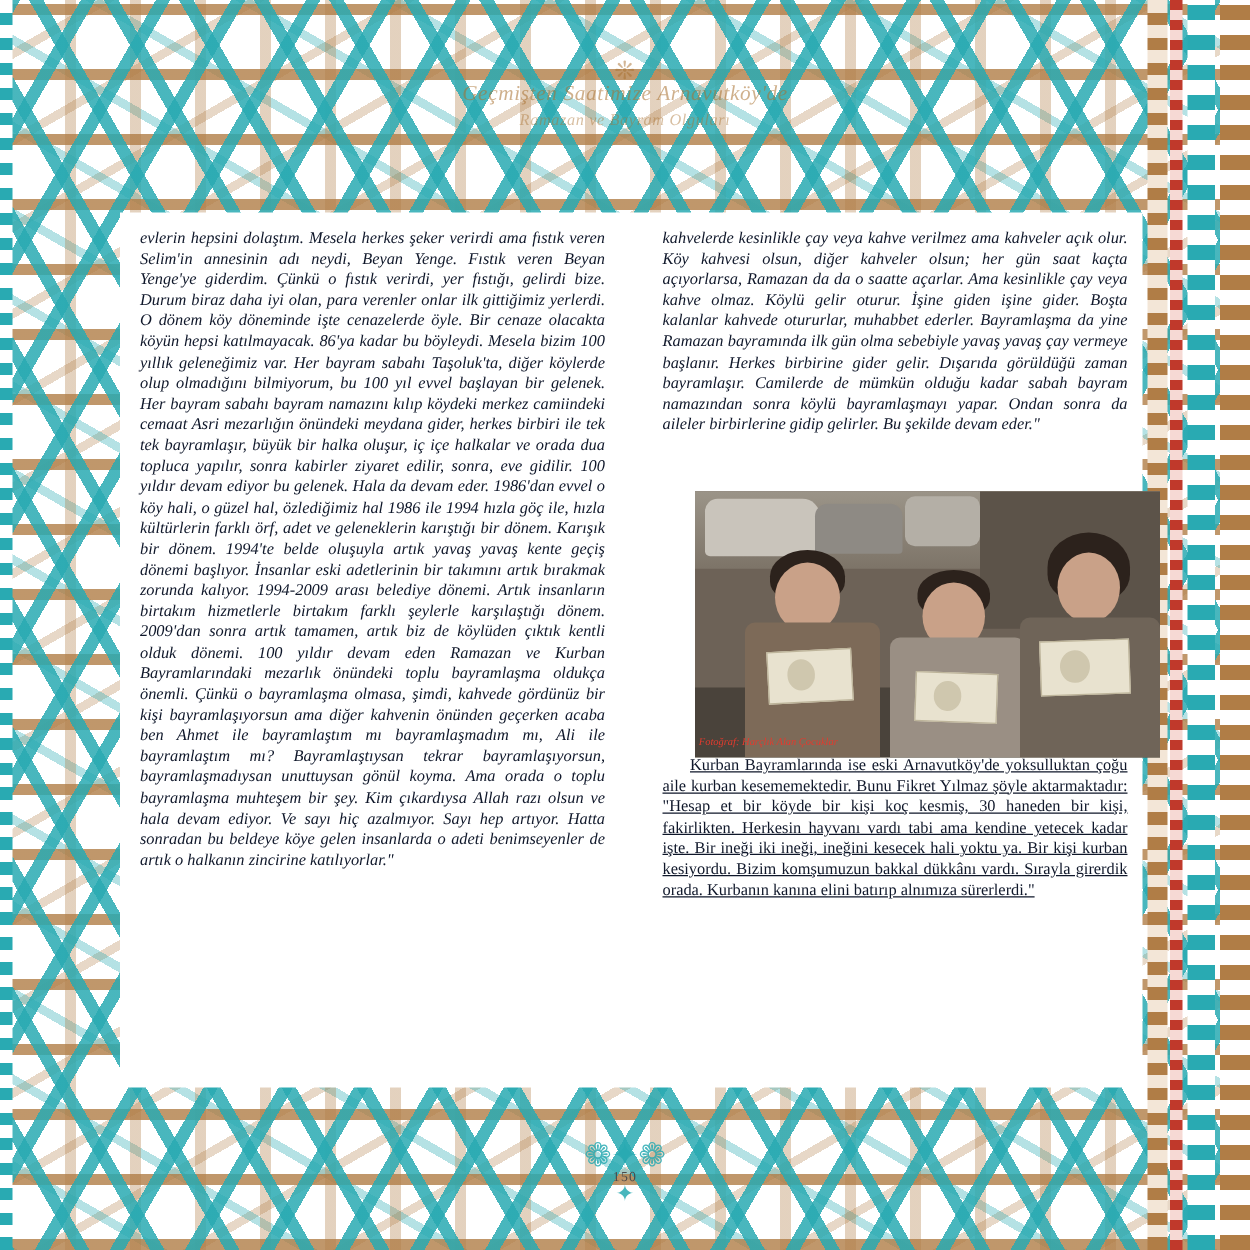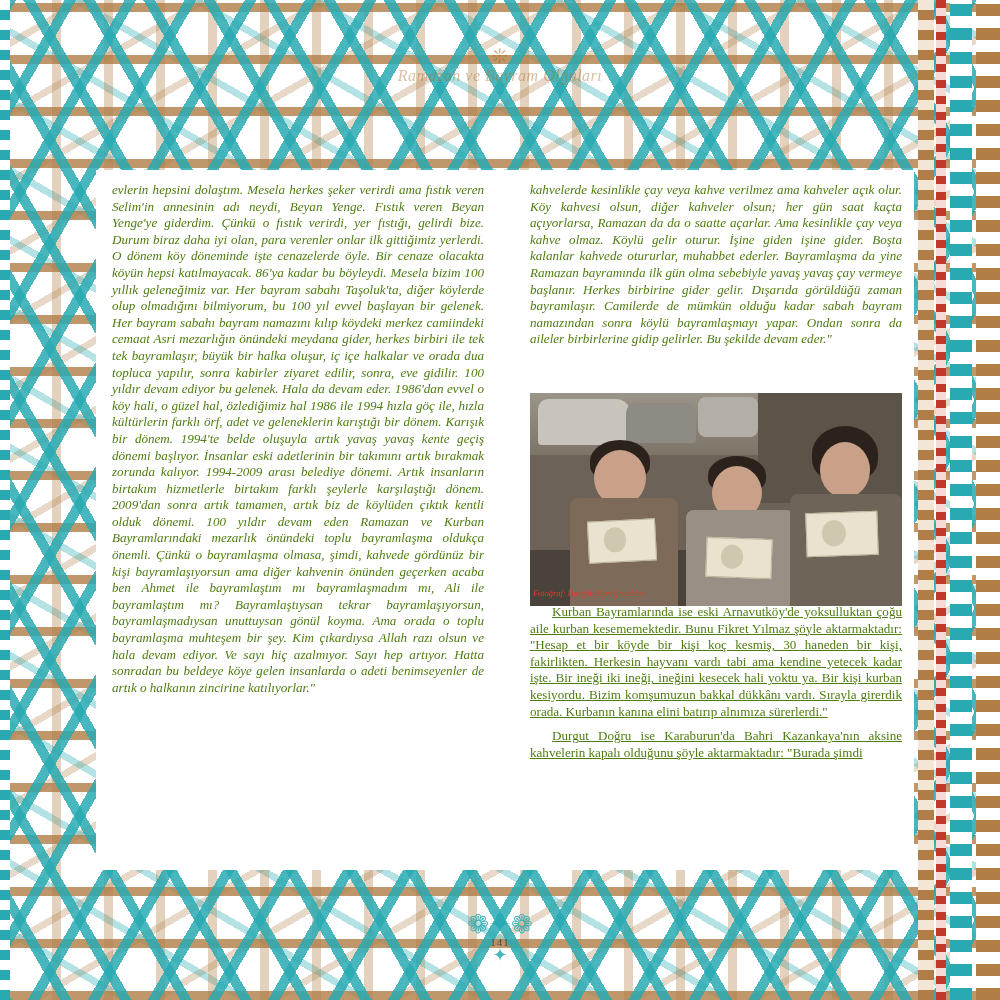--- a/index.html
+++ b/index.html
@@ -47,43 +47,43 @@
 
   
   .header{
     position:absolute;left:0;right:0;top:44px;text-align:center;
     color:#a8702f;letter-spacing:.5px;pointer-events:none;
   }
   .header .h-title{
     font-size:17px;font-style:italic;opacity:.55;
   }
   .header .h-sub{
-    font-size:16px;font-style:italic;opacity:.45;margin-top:3px;
+    font-size:13px;font-style:italic;opacity:.45;margin-top:3px;
   }
   .header .h-orn{
     font-size:20px;opacity:.5;display:block;margin-bottom:-4px;
   }
 
   
   .cols{
     position:absolute;left:112px;top:182px;width:790px;height:690px;
   }
   .col{
     position:absolute;top:0;width:372px;
-    font-size:13.1px;line-height:16.6px;text-align:justify;color:#4d7c0f;
+    font-size:13.1px;line-height:16.6px;text-align:justify;color:#0f172a;
   }
   .col-left{left:0;}
   .col-right{left:418px;}
   .col p{margin:0 0 0 0;}
   .col p.ind{text-indent:22px;text-decoration:underline;}
   .it{font-style:italic;}
 
   
   .photo-wrap{
-    position:absolute;left:530px;top:393px;width:316px;height:230px;
+    position:absolute;left:556px;top:393px;width:316px;height:230px;
   }
   .photo{
     position:absolute;left:0;top:0;width:372px;height:213px;
     background:#6d6257;overflow:hidden;
   }
   .photo .street{
     position:absolute;left:0;top:0;width:372px;height:62px;
     background:linear-gradient(180deg,#9b9488,#7d7468);
   }
   .photo .car1{position:absolute;left:8px;top:6px;width:92px;height:46px;background:#c9c4bb;border-radius:10px 14px 4px 4px;}
@@ -120,34 +120,34 @@
   <div class="ribbon ribbon-left"></div>
   <div class="ribbon ribbon-a"></div>
   <div class="ribbon ribbon-b"></div>
   <div class="ribbon ribbon-c"></div>
   <div class="ribbon ribbon-d"></div>
 
   <div class="paper"></div>
 
   <div class="header">
     <span class="h-orn">❊</span>
+    <div class="h-title">Geçmişten Saatimize Arnavutköy'de</div>
     <div class="h-sub">Ramazan ve Bayram Olguları</div>
   </div>
 
   <div class="cols">
 
     <div class="col col-left">
       <p class="it">evlerin hepsini dolaştım. Mesela herkes şeker verirdi ama fıstık veren Selim'in annesinin adı neydi, Beyan Yenge. Fıstık veren Beyan Yenge'ye giderdim. Çünkü o fıstık verirdi, yer fıstığı, gelirdi bize. Durum biraz daha iyi olan, para verenler onlar ilk gittiğimiz yerlerdi. O dönem köy döneminde işte cenazelerde öyle. Bir cenaze olacakta köyün hepsi katılmayacak. 86'ya kadar bu böyleydi. Mesela bizim 100 yıllık geleneğimiz var. Her bayram sabahı Taşoluk'ta, diğer köylerde olup olmadığını bilmiyorum, bu 100 yıl evvel başlayan bir gelenek. Her bayram sabahı bayram namazını kılıp köydeki merkez camiindeki cemaat Asri mezarlığın önündeki meydana gider, herkes birbiri ile tek tek bayramlaşır, büyük bir halka oluşur, iç içe halkalar ve orada dua topluca yapılır, sonra kabirler ziyaret edilir, sonra, eve gidilir. 100 yıldır devam ediyor bu gelenek. Hala da devam eder. 1986'dan evvel o köy hali, o güzel hal, özlediğimiz hal 1986 ile 1994 hızla göç ile, hızla kültürlerin farklı örf, adet ve geleneklerin karıştığı bir dönem. Karışık bir dönem. 1994'te belde oluşuyla artık yavaş yavaş kente geçiş dönemi başlıyor. İnsanlar eski adetlerinin bir takımını artık bırakmak zorunda kalıyor. 1994-2009 arası belediye dönemi. Artık insanların birtakım hizmetlerle birtakım farklı şeylerle karşılaştığı dönem. 2009'dan sonra artık tamamen, artık biz de köylüden çıktık kentli olduk dönemi. 100 yıldır devam eden Ramazan ve Kurban Bayramlarındaki mezarlık önündeki toplu bayramlaşma oldukça önemli. Çünkü o bayramlaşma olmasa, şimdi, kahvede gördünüz bir kişi bayramlaşıyorsun ama diğer kahvenin önünden geçerken acaba ben Ahmet ile bayramlaştım mı bayramlaşmadım mı, Ali ile bayramlaştım mı? Bayramlaştıysan tekrar bayramlaşıyorsun, bayramlaşmadıysan unuttuysan gönül koyma. Ama orada o toplu bayramlaşma muhteşem bir şey. Kim çıkardıysa Allah razı olsun ve hala devam ediyor. Ve sayı hiç azalmıyor. Sayı hep artıyor. Hatta sonradan bu beldeye köye gelen insanlarda o adeti benimseyenler de artık o halkanın zincirine katılıyorlar."</p>
     </div>
 
     <div class="col col-right">
       <p class="it">kahvelerde kesinlikle çay veya kahve verilmez ama kahveler açık olur. Köy kahvesi olsun, diğer kahveler olsun; her gün saat kaçta açıyorlarsa, Ramazan da da o saatte açarlar. Ama kesinlikle çay veya kahve olmaz. Köylü gelir oturur. İşine giden işine gider. Boşta kalanlar kahvede otururlar, muhabbet ederler. Bayramlaşma da yine Ramazan bayramında ilk gün olma sebebiyle yavaş yavaş çay vermeye başlanır. Herkes birbirine gider gelir. Dışarıda görüldüğü zaman bayramlaşır. Camilerde de mümkün olduğu kadar sabah bayram namazından sonra köylü bayramlaşmayı yapar. Ondan sonra da aileler birbirlerine gidip gelirler. Bu şekilde devam eder."</p>
       <div style="height:256px"></div>
       <p class="ind">Kurban Bayramlarında ise eski Arnavutköy'de yoksulluktan çoğu aile kurban kesememektedir. Bunu Fikret Yılmaz şöyle aktarmaktadır: "Hesap et bir köyde bir kişi koç kesmiş, 30 haneden bir kişi, fakirlikten. Herkesin hayvanı vardı tabi ama kendine yetecek kadar işte. Bir ineği iki ineği, ineğini kesecek hali yoktu ya. Bir kişi kurban kesiyordu. Bizim komşumuzun bakkal dükkânı vardı. Sırayla girerdik orada. Kurbanın kanına elini batırıp alnımıza sürerlerdi."</p>
-      <p class="ind" style="margin-top:8px">Durgut Doğru ise Karaburun'da Bahri Kazankaya'nın aksine kahvelerin kapalı olduğunu şöyle aktarmaktadır: "Burada şimdi</p>
     </div>
   </div>
 
   <div class="photo-wrap">
     <div class="photo">
       <div class="street"></div>
       <div class="car1"></div>
       <div class="car2"></div>
       <div class="car3"></div>
       <div class="wall"></div>
@@ -178,17 +178,17 @@
         <div class="note" style="left:18px;top:86px;width:70px;height:42px;transform:rotate(-2deg);">
           <div class="face"></div>
         </div>
       </div>
     </div>
     <div class="photo-cap">Fotoğraf: Harçlık Alan Çocuklar</div>
   </div>
 
   <div class="footer">
     <div class="orn">❁✦❁</div>
-    <div class="pno">141</div>
+    <div class="pno">150</div>
     <div class="orn2">✦</div>
   </div>
 
 </div>
 
 </body></html>

